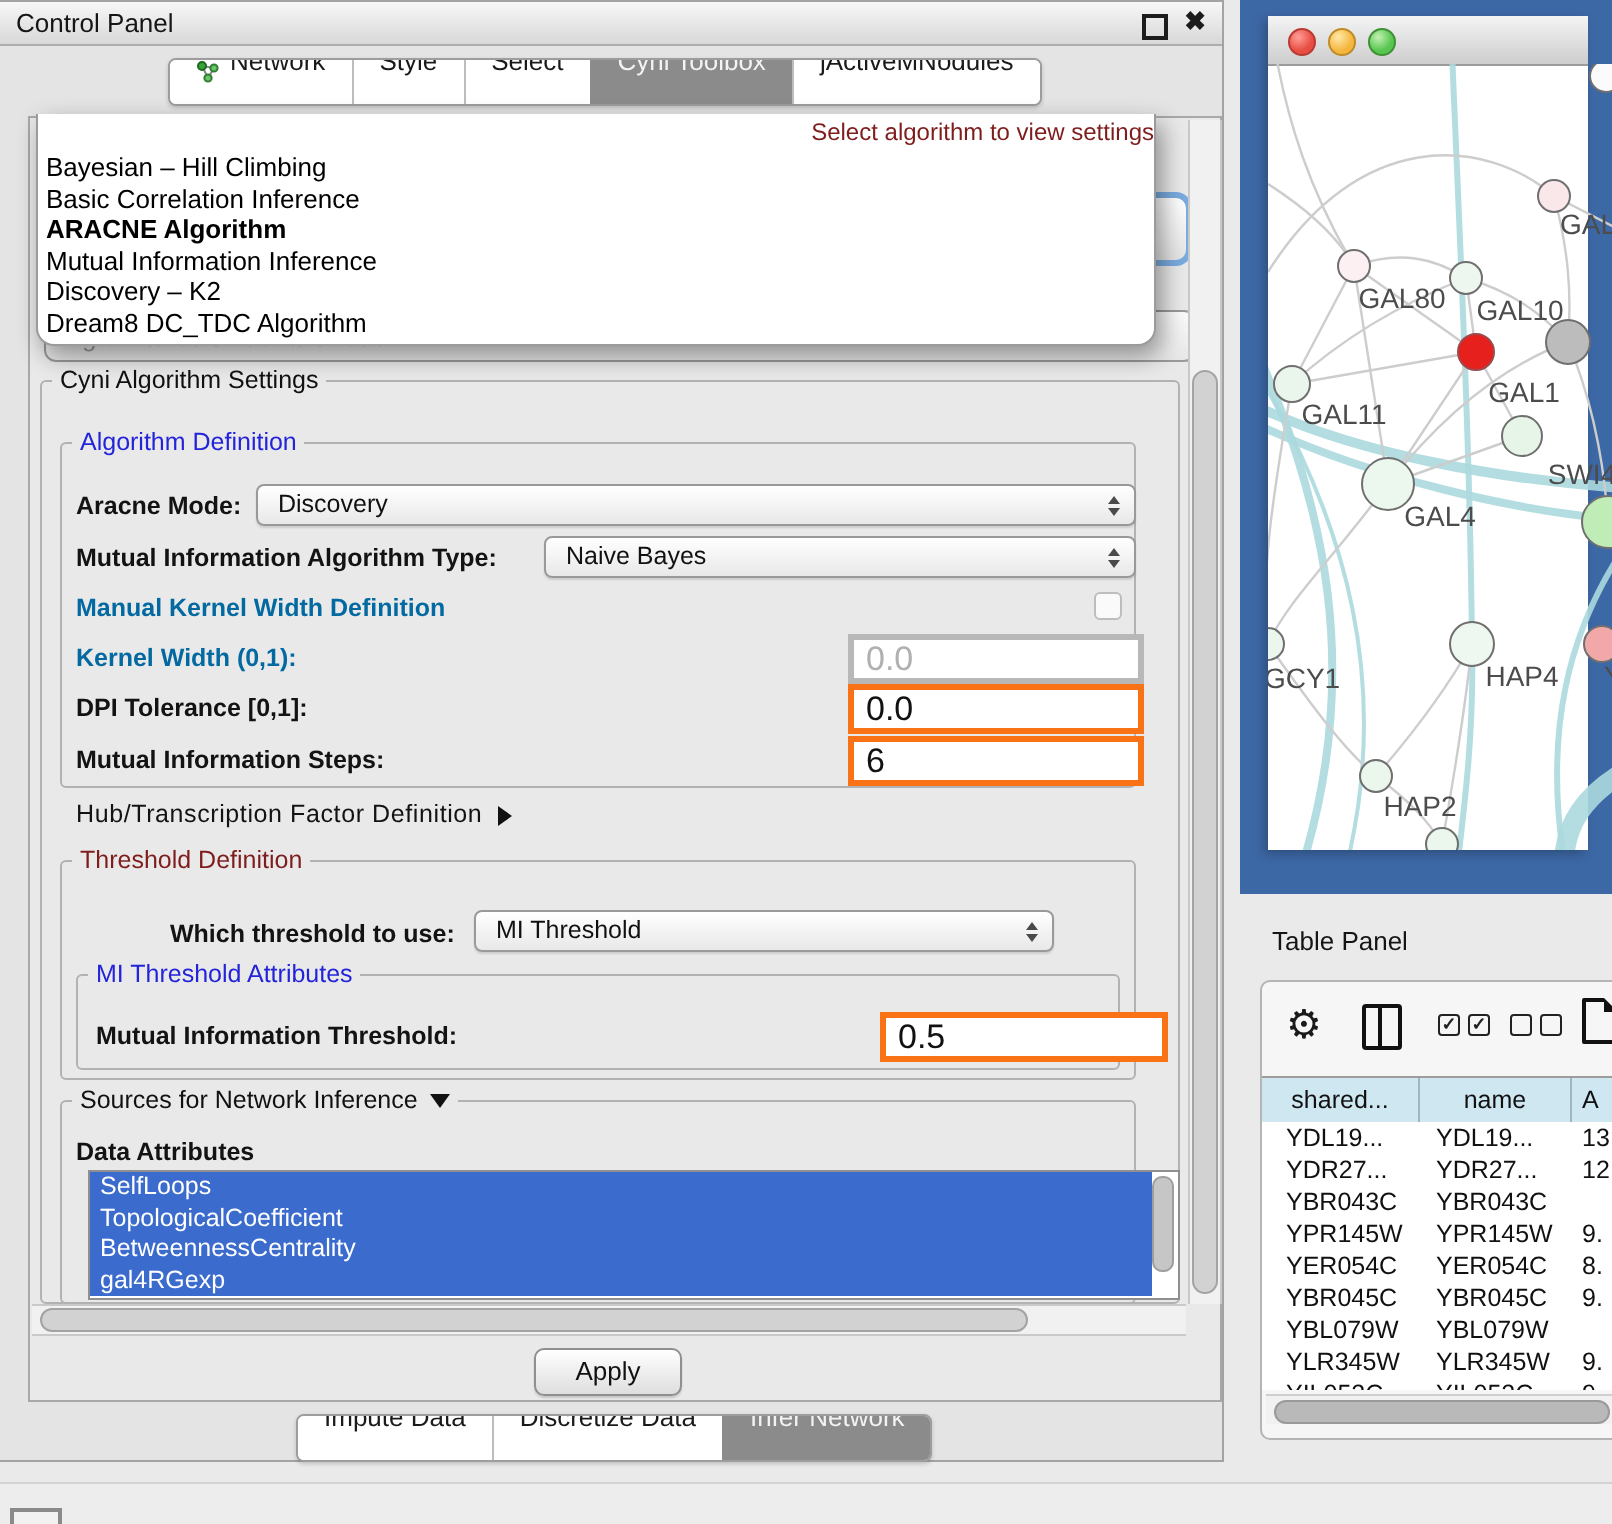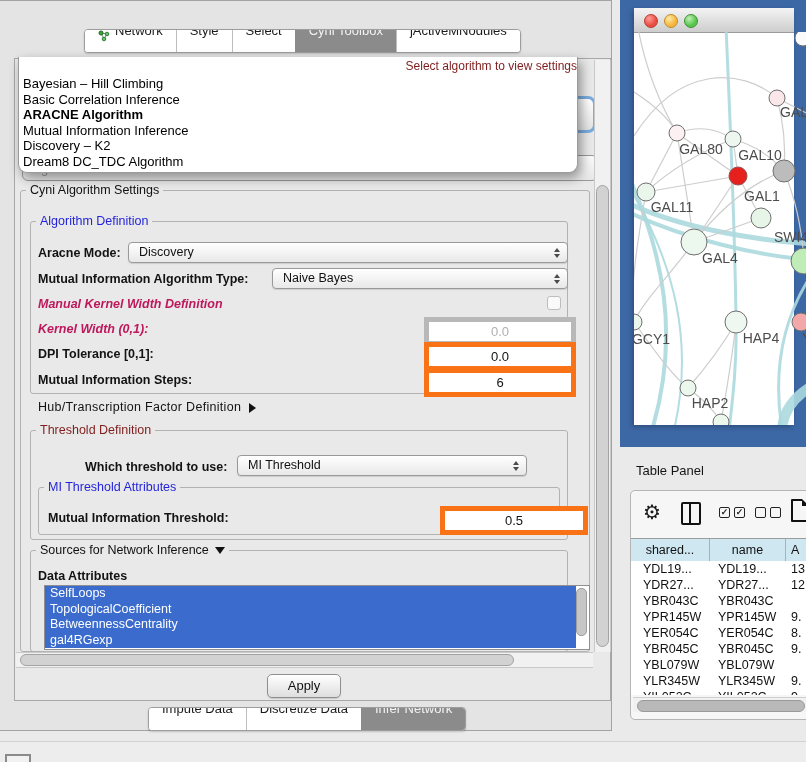--- a/index.html
+++ b/index.html
@@ -49,34 +49,34 @@
   .legend.green{color:#7f1d1d;}
   .tri-right{display:inline-block;width:0;height:0;border-left:7px solid #111;
              border-top:5px solid transparent;border-bottom:5px solid transparent;margin-left:8px;
              vertical-align:middle;}
   .tri-down{display:inline-block;width:0;height:0;border-top:7px solid #111;
             border-left:5px solid transparent;border-right:5px solid transparent;margin-left:6px;
             vertical-align:middle;}
 
   .lbl{position:absolute;font-size:12.5px;font-weight:bold;color:#131313;z-index:4;white-space:nowrap;}
   .lbl.plain{font-weight:normal;letter-spacing:.3px;}
-  .lbl.dis{color:#be185d;font-style:italic;}
+  .lbl.dis{color:#0369a1;}
 
   .combo{position:absolute;height:19px;border:1px solid #999;border-radius:4px;
          background:linear-gradient(#ffffff,#e8e8e8);font-size:12.5px;line-height:19px;
          padding-left:10px;box-sizing:content-box;z-index:4;box-shadow:0 1px 1px rgba(0,0,0,.12);}
   .combo .arrows{position:absolute;right:7px;top:0;height:100%;display:flex;flex-direction:column;
                  justify-content:center;gap:2px;}
   .arr-up{width:0;height:0;border-left:3.5px solid transparent;border-right:3.5px solid transparent;
           border-bottom:4px solid #4a4a4a;}
   .arr-dn{width:0;height:0;border-left:3.5px solid transparent;border-right:3.5px solid transparent;
           border-top:4px solid #4a4a4a;}
 
-  .tfield{position:absolute;background:#fff;border:5px solid #f97316;font-size:13px;
-          text-align:center;padding:0 6px;line-height:19px;height:19px;z-index:4;}
+  .tfield{position:absolute;background:#fff;border:3px solid #f97316;font-size:17px;
+          text-align:left;padding:0 6px;line-height:19px;height:19px;z-index:4;}
   .tfield.dis{border-color:#b8b8b8;color:#b0b0b0;}
 
   .cbx-dis{position:absolute;width:12px;height:12px;border:1px solid #bdbdbd;border-radius:3px;
            background:#fafafa;z-index:4;}
 
   
   .attr-list{position:absolute;left:44px;top:585px;width:544px;height:63px;background:#fff;
              border:1px solid #8f8f8f;overflow:hidden;z-index:4;}
   .attr-item{height:15.5px;line-height:15.5px;font-size:12.5px;color:#fff;background:#3a6bcd;
              padding-left:5px;width:526px;}
@@ -141,20 +141,25 @@
   .mini-box{left:5px;top:754px;width:22px;height:14px;border:2px solid #8a8a8a;background:#f1f1f1;z-index:2;}
 </style>
 </head>
 <body>
 
 <div class="screen">
 
   <div class="abs bottom-strip"></div>
 
   <div class="abs cp-window">
+    <div class="cp-titlebar">
+      <span class="cp-title">Control Panel</span>
+      <span class="ic-float"></span>
+      <span class="ic-close">✖</span>
+    </div>
     <div class="tabgroup" id="tabs-top" style="position:absolute;left:84px;top:28px;">
         <div class="tab">
           <svg width="12" height="12" viewBox="0 0 12 12">
             <path d="M3 3 L9 4 M3 3 L6 9 M9 4 L6 9" stroke="#888" stroke-width="1" fill="none"></path>
             <circle cx="3" cy="3" r="2" fill="#3aa33a" stroke="#1d6b1d"></circle>
             <circle cx="9" cy="4" r="1.8" fill="#69c569" stroke="#2f7d2f"></circle>
             <circle cx="6" cy="9" r="1.8" fill="#69c569" stroke="#2f7d2f"></circle>
           </svg>
           <span>Network</span>
         </div>

